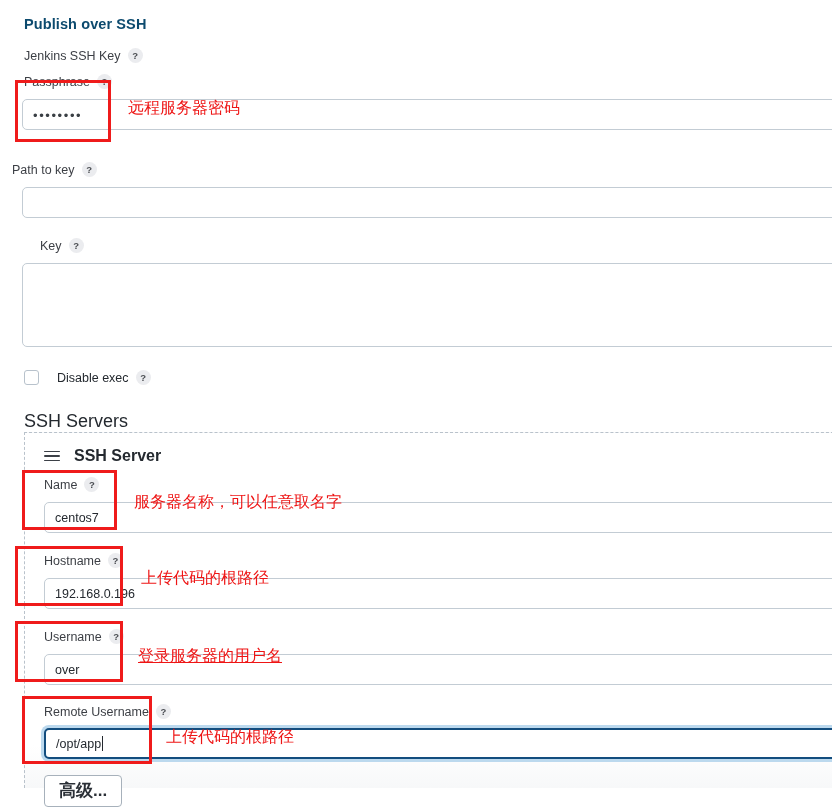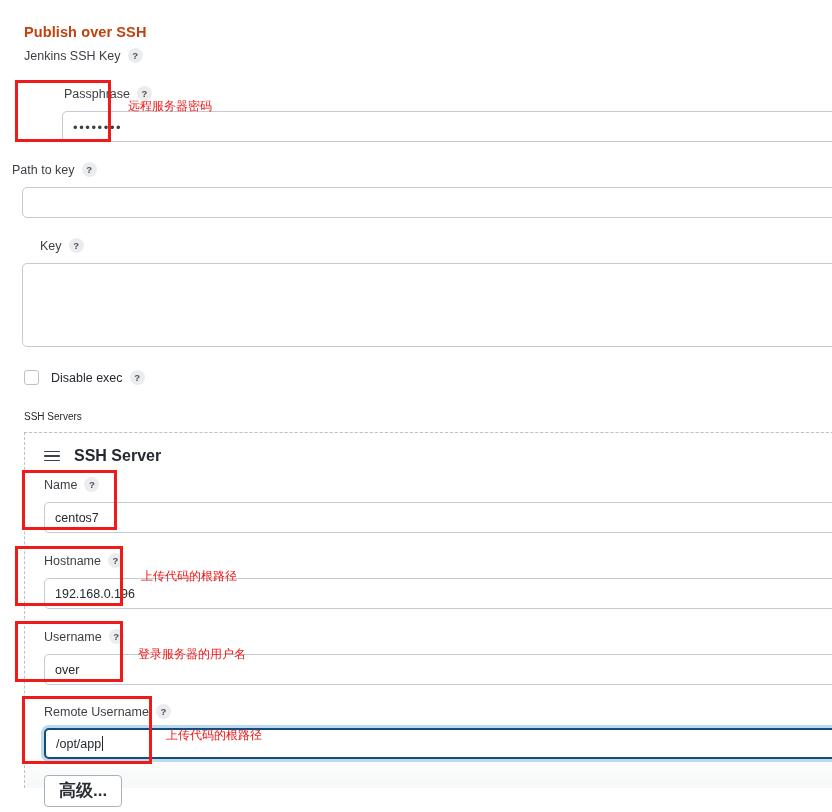--- a/index.html
+++ b/index.html
@@ -17,24 +17,24 @@
     width: 832px;
     height: 812px;
     overflow: hidden;
     background: #ffffff;
   }
 
   
   .page-title {
     position: absolute;
     left: 24px;
-    top: 24px;
+    top: 16px;
     font-size: 14.5px;
     font-weight: bold;
-    color: #c2410c;
+    color: #0c4a6e;
     letter-spacing: .1px;
   }
 
   
   .field {
     position: absolute;
     left: 0;
     width: 672px;
   }
   .field-label {
@@ -99,21 +99,21 @@
     margin-left: 1px;
     vertical-align: -3px;
   }
 
   
   .checkbox-row {
     position: absolute;
     left: 24px;
     display: flex;
     align-items: center;
-    gap: 12px;
+    gap: 18px;
   }
   .checkbox {
     box-sizing: border-box;
     width: 15px;
     height: 15px;
     border: 1px solid #b8c2cc;
     border-radius: 3px;
     background: #fff;
   }
   .checkbox-label {
@@ -121,21 +121,21 @@
     color: #24292f;
     display: flex;
     align-items: center;
     gap: 7px;
   }
 
   
   .section-caption {
     position: absolute;
     left: 24px;
-    font-size: 10px;
+    font-size: 18px;
     color: #24292f;
   }
 
   
   .ssh-panel {
     position: absolute;
     left: 24px;
     top: 432px;
     width: 830px;
     height: 356px;
@@ -192,41 +192,41 @@
   .anno-box {
     position: absolute;
     box-sizing: border-box;
     border: 3px solid #ef1b1b;
     pointer-events: none;
   }
   .anno-text {
     position: absolute;
     color: #ee1515;
     font-family: "DejaVu Sans", "Liberation Sans", sans-serif;
-    font-size: 12px;
+    font-size: 16px;
     line-height: 1;
     white-space: nowrap;
     pointer-events: none;
   }
 </style>
 </head>
 <body>
 
 <div id="screen">
 
   <div class="page-title">Publish over SSH</div>
 
   <div class="field" style="top:48px;">
     <div class="field-label" style="margin-left:24px;">
       <span>Jenkins SSH Key</span>
       <span class="help-icon">?</span>
     </div>
   </div>
 
-  <div class="field" style="top:86px;margin-left:40px;">
+  <div class="field" style="top:74px;">
     <div class="field-label" style="margin-left:24px;">
       <span>Passphrase</span>
       <span class="help-icon">?</span>
     </div>
     <div class="input" style="margin-left:22px;width:860px;margin-top:10px;">
       <span class="pw-dots">••••••••</span>
     </div>
   </div>
 
   <div class="field" style="top:162px;">
@@ -312,23 +312,24 @@
     </div>
 
     <button class="btn" style="left:19px;top:342px;">高级...</button>
 
   </div>
 
   <div class="anno-box" style="left:15px;top:80px;width:96px;height:62px;"></div>
   <div class="anno-text" style="left:128px;top:100px;">远程服务器密码</div>
 
   <div class="anno-box" style="left:22px;top:470px;width:95px;height:60px;"></div>
+  <div class="anno-text" style="left:134px;top:494px;">服务器名称，可以任意取名字</div>
 
   <div class="anno-box" style="left:15px;top:546px;width:108px;height:60px;"></div>
   <div class="anno-text" style="left:141px;top:570px;">上传代码的根路径</div>
 
   <div class="anno-box" style="left:15px;top:621px;width:108px;height:61px;"></div>
-  <div class="anno-text" style="left:138px;top:648px;">登录服务器的用户名</div>
+  <div class="anno-text" style="left:138px;top:648px;text-decoration:underline;">登录服务器的用户名</div>
 
   <div class="anno-box" style="left:22px;top:696px;width:130px;height:68px;"></div>
   <div class="anno-text" style="left:166px;top:729px;">上传代码的根路径</div>
 
 </div>
 
 </body></html>

